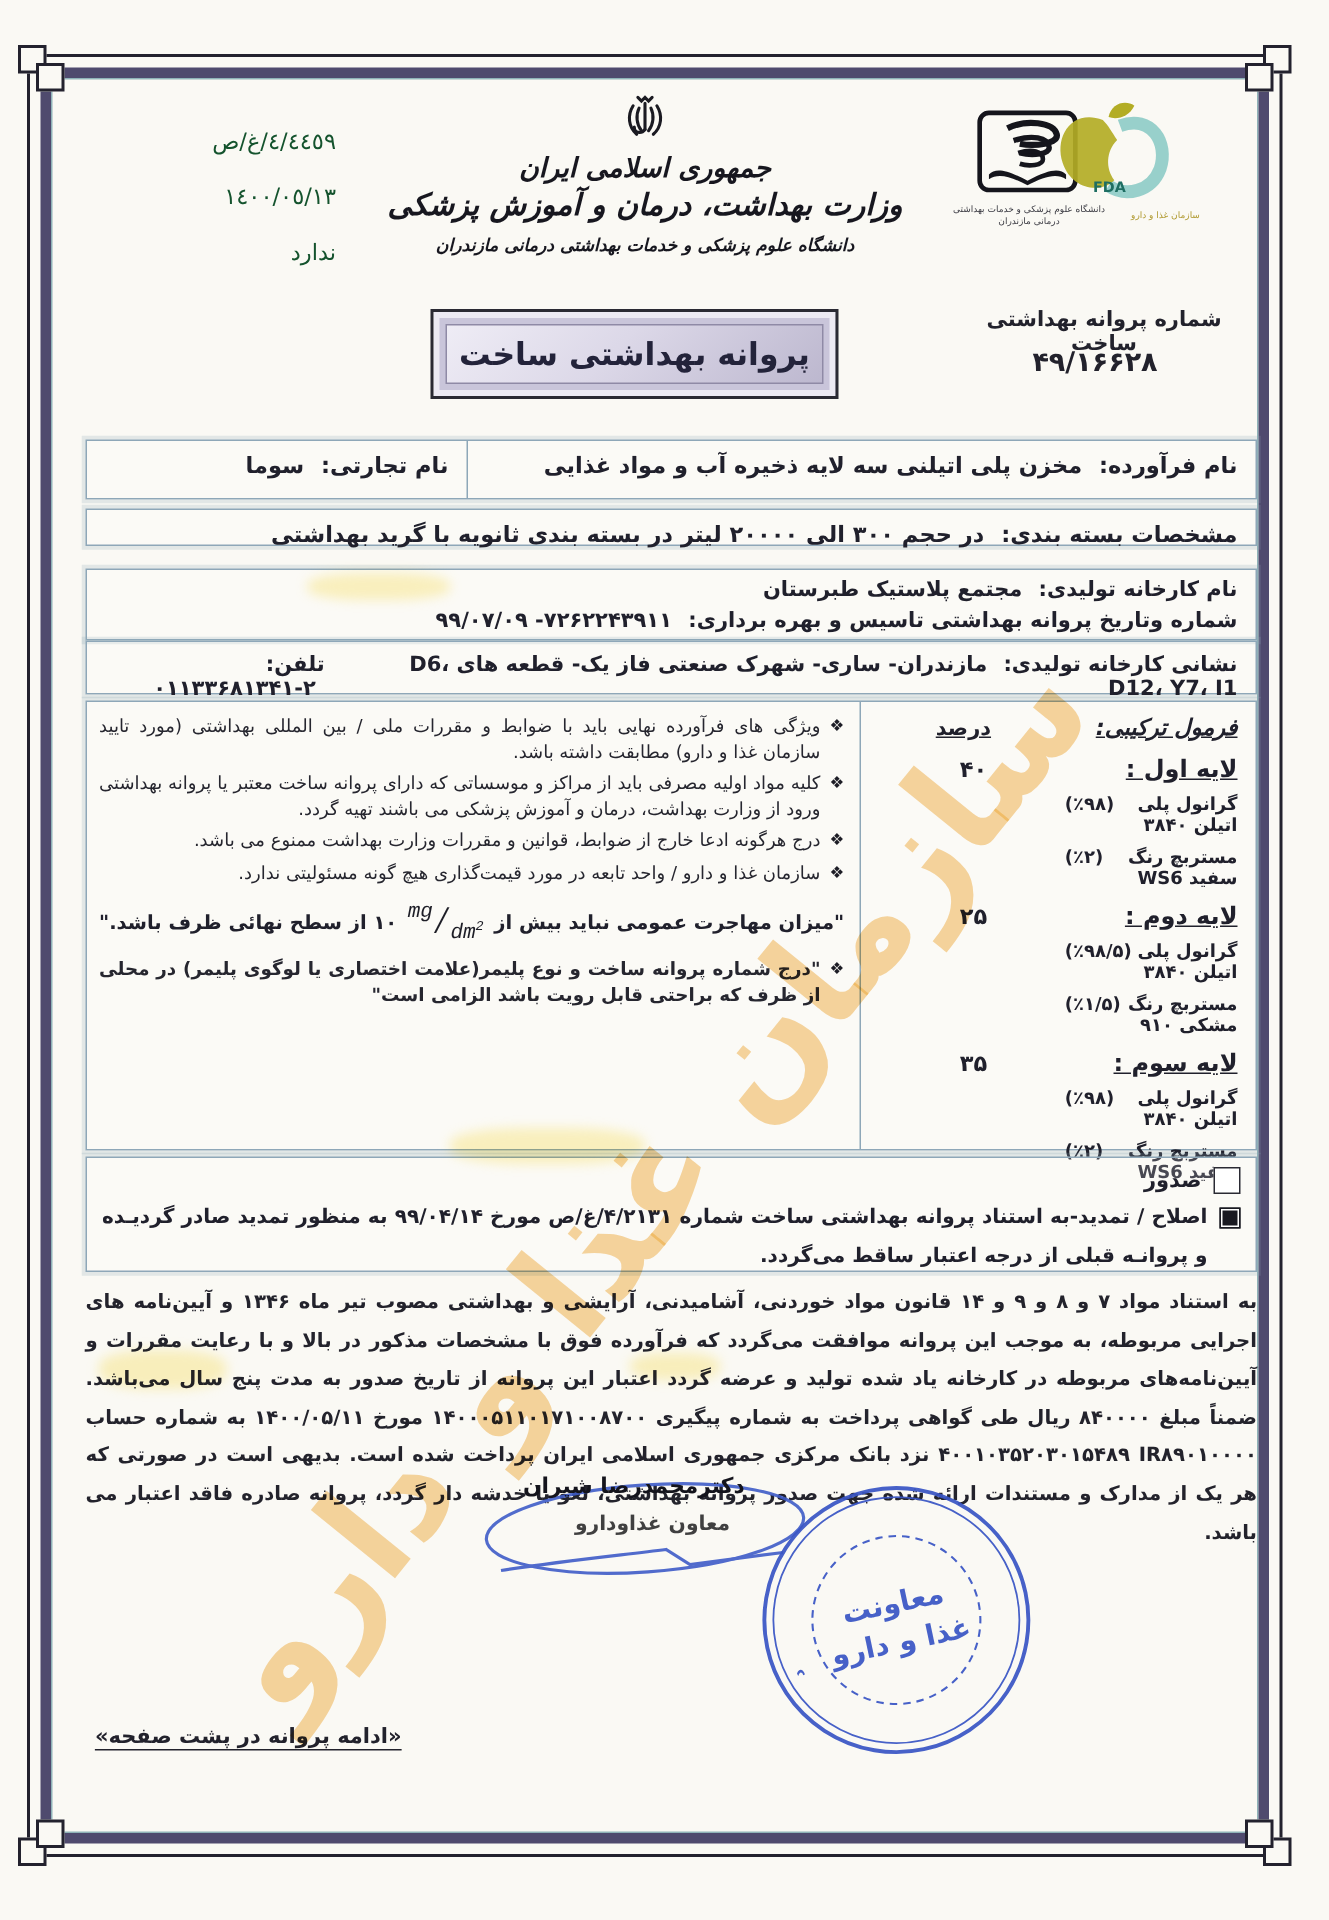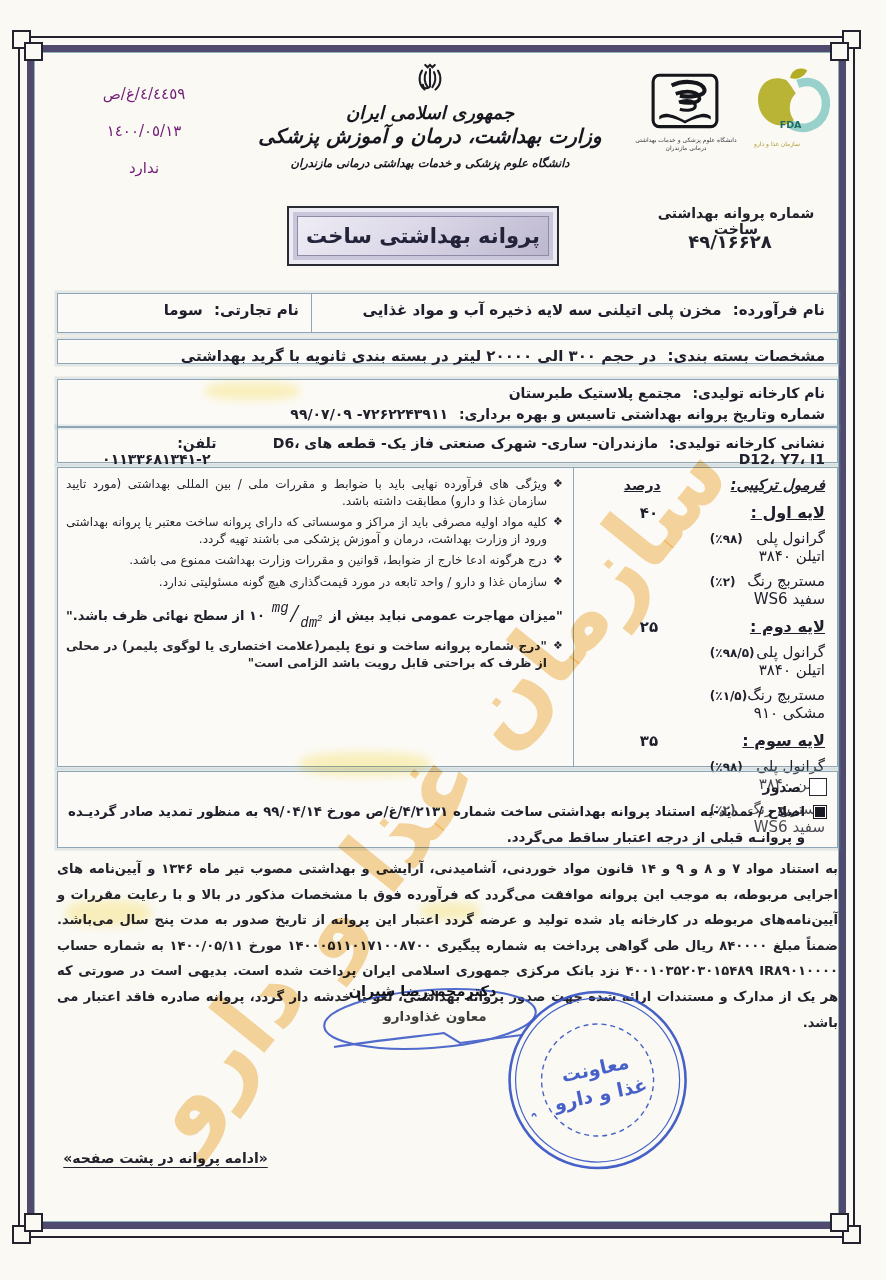--- a/index.html
+++ b/index.html
@@ -8,30 +8,30 @@
   
   .frame-outer{position:absolute;left:18px;top:36px;right:31px;bottom:42px;border:2px solid #23222e;}
   .frame-inner{position:absolute;left:27px;top:45px;right:40px;bottom:51px;border:7px solid #4f4a6e;
                box-shadow:inset 0 0 0 1px #8fb3b8;}
   .corner{position:absolute;width:15px;height:15px;border:2px solid #23222e;background:#faf9f4;}
   .c-tl{left:12px;top:30px;} .c-tl2{left:24px;top:42px;}
   .c-tr{right:25px;top:30px;} .c-tr2{right:37px;top:42px;}
   .c-bl{left:12px;bottom:36px;} .c-bl2{left:24px;bottom:48px;}
   .c-br{right:25px;bottom:36px;} .c-br2{right:37px;bottom:48px;}
   
-  .ref-block{position:absolute;left:64px;top:76px;width:160px;text-align:center;font-size:15px;
-             line-height:37px;color:#701a75;}
+  .ref-block{position:absolute;left:64px;top:76px;width:160px;font-size:15px;
+             line-height:37px;color:#14532d;}
   .gov-block{position:absolute;left:250px;top:58px;width:360px;text-align:center;color:#17171f;}
   .gov-block .l1{font-size:18px;font-weight:bold;font-style:italic;margin-top:-4px;}
   .gov-block .l2{font-size:20px;font-weight:bold;font-style:italic;margin-top:1px;}
   .gov-block .l3{font-size:11.5px;font-weight:bold;font-style:italic;margin-top:8px;}
   .uni-logo{position:absolute;left:649px;top:72px;}
   .uni-caption{position:absolute;left:633px;top:136px;width:106px;font-size:6px;line-height:8px;
                text-align:center;color:#3a3a42;}
-  .fda-logo{position:absolute;left:748px;top:62px;}
+  .fda-logo{position:absolute;left:697px;top:62px;}
   .fda-caption{position:absolute;left:737px;top:140px;width:80px;font-size:6px;text-align:center;color:#b09a30;}
   
   .license-no-label{position:absolute;left:638px;top:205px;width:196px;text-align:center;
                     font-size:14px;font-weight:bold;}
   .license-no{position:absolute;left:650px;top:231px;width:160px;text-align:center;
               font-size:18px;font-weight:bold;letter-spacing:1px;}
   .title-box{position:absolute;left:287px;top:206px;width:268px;height:56px;
              background:linear-gradient(135deg,#f1eff7 0%,#dcd8e8 45%,#b9b4cc 100%);
              border:2px solid #2a2a33;
              box-shadow:inset 0 0 0 4px #eceaf3,inset 0 0 0 8px #c9c5da,inset 0 0 0 9px #8f8aa6;
@@ -55,21 +55,21 @@
   
   .r5{top:467px;height:300px;display:flex;}
   .formula-col{width:406px;border-left:1.6px solid #8ea7b8;box-sizing:border-box;padding:8px 12px 0 8px;}
   .f-header{display:flex;justify-content:space-between;padding-left:42px;align-items:baseline;}
   .f-title{font-size:15px;font-weight:bold;font-style:italic;text-decoration:underline;}
   .f-percent-h{font-size:14px;font-weight:bold;text-decoration:underline;}
   .f-layer{display:flex;justify-content:space-between;padding-left:58px;margin-top:9px;align-items:baseline;}
   .f-layer .lname{font-size:16px;font-weight:bold;text-decoration:underline;}
   .f-layer .lpct{font-size:15px;font-weight:bold;}
   .f-comp{display:flex;justify-content:space-between;padding-left:128px;margin-top:7px;align-items:baseline;}
-  .f-comp .cname{font-size:15px;font-weight:normal;}
+  .f-comp .cname{font-size:12px;font-weight:bold;}
   .f-comp .cval{font-size:12px;font-weight:bold;}
   .notes-col{flex:1;padding:8px 10px 0 8px;font-weight:normal;}
   .note{display:flex;gap:6px;margin-bottom:5px;}
   .note .bullet{font-size:11px;line-height:16px;color:#1d1d26;}
   .note p{margin:0;font-size:12px;line-height:16.5px;text-align:justify;color:#26262f;}
   .note.bold p{font-weight:bold;font-size:12.2px;}
   .migration{display:flex;align-items:center;gap:5px;margin:10px 0 8px 0;direction:rtl;}
   .migration .mtxt{font-size:13px;font-weight:bold;white-space:nowrap;}
   .frac{display:inline-flex;align-items:center;font-family:Liberation Mono, monospace;font-style:italic;
         font-size:14px;color:#1d1d26;margin:0 2px;direction:ltr;}

